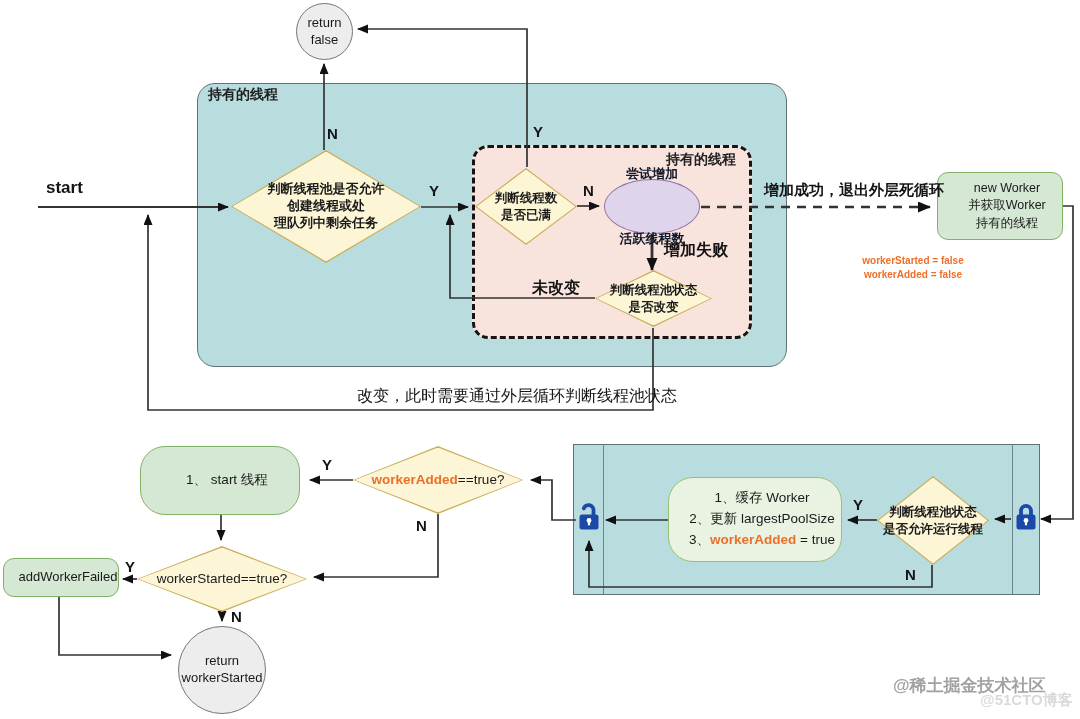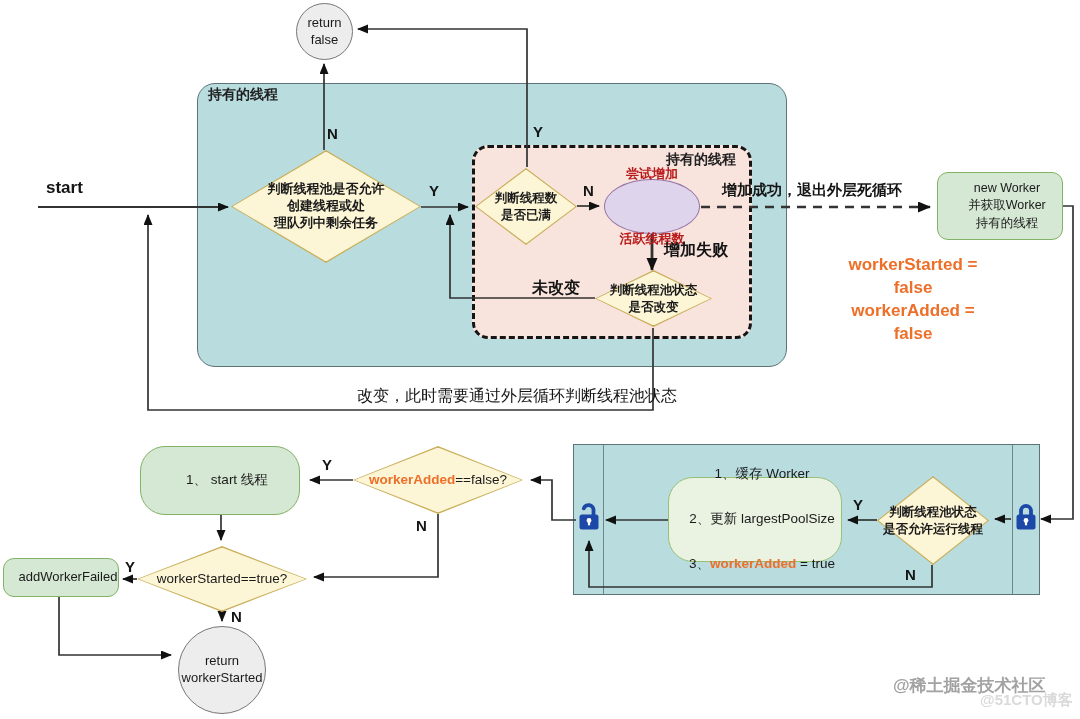--- a/index.html
+++ b/index.html
@@ -37,33 +37,33 @@
   .diamond .dt{position:relative;z-index:1;font-size:13px;line-height:1.3;font-weight:600;}
   .dt.en{font-weight:400;font-size:13.5px;}
   .roundbox{
     background:var(--node-green,#d5e8d4);border:1.6px solid var(--node-green-border,#82b366);
     border-radius:11px;font-size:13px;line-height:1.4;font-weight:500;padding-left:14px;
   }
   .roundbox.light{background:var(--node-green-light,#eaf3e2);border-color:var(--node-green-light-border,#97c077);text-align:center;}
   .listbox{font-size:13.5px;line-height:1.55;border-radius:25px;}
   .ellipse{
     background:var(--node-purple,#ded4eb);border:1.6px solid var(--node-purple-border,#9673a6);
-    border-radius:50%;font-size:13px;line-height:1.35;font-weight:700;color:#b91c1c;gap:47px;
+    border-radius:50%;font-size:13px;line-height:1.35;font-weight:700;color:#0f172a;gap:47px;
   }
   .circle{
     background:var(--node-gray,#ededed);border:1.4px solid #777;border-radius:50%;
     font-size:13px;line-height:1.3;font-weight:400;
   }
   .orange{color:var(--orange,#ed6f28);font-weight:700;}
   
   .lbl{position:absolute;z-index:20;font-size:16px;font-weight:600;color:#141414;white-space:nowrap;}
   .lbl.yn{font-size:15px;font-weight:700;}
   .lbl.big{font-size:15px;font-weight:700;}
   .lbl.plain{font-weight:500;}
-  .flags{position:absolute;z-index:20;width:150px;text-align:center;font-size:17px;line-height:1.35;}
+  .flags{position:absolute;z-index:20;width:150px;text-align:center;font-size:10px;line-height:1.35;}
   .lock{position:absolute;z-index:12;}
   .watermark{position:absolute;z-index:30;white-space:nowrap;}
   .wm1{font-size:17px;color:#a2a2a2;font-weight:600;}
   .wm2{font-size:15px;color:#dadada;font-weight:700;}
 </style>
 </head>
 <body>
 
 <div class="stage">
 
@@ -159,30 +159,30 @@
 
   <div class="node diamond" style="left:877px;top:476px;width:112px;height:89px;">
     <div class="db"></div>
       <div class="df"></div>
     <div class="dt" style="font-size:12.5px;">
       <div>判断线程池状态</div>
       <div>是否允许运行线程</div>
     </div>
   </div>
 
-  <div class="node roundbox light listbox" style="left:668px;top:477px;width:174px;height:85px;gap:24px;">
+  <div class="node roundbox light listbox" style="left:668px;top:477px;width:174px;height:85px;">
     <div>1、缓存 Worker</div>
     <div>2、更新 largestPoolSize</div>
     <div><span>3、</span><span class="orange">workerAdded</span><span> = true</span></div>
   </div>
 
   <div class="node diamond" style="left:353px;top:446px;width:170px;height:68px;">
     <div class="db"></div>
       <div class="df"></div>
-    <div class="dt en"><span class="orange">workerAdded</span><span>==false?</span></div>
+    <div class="dt en"><span class="orange">workerAdded</span><span>==true?</span></div>
   </div>
 
   <div class="node roundbox listbox" style="left:140px;top:446px;width:160px;height:69px;">
     <div>1、 start 线程</div>
   </div>
 
   <div class="node diamond" style="left:137px;top:546px;width:170px;height:66px;">
     <div class="db"></div>
       <div class="df"></div>
     <div class="dt en">workerStarted==true?</div>
@@ -208,21 +208,21 @@
     <rect x="4.5" y="13.5" width="19" height="15" rx="2.5" fill="var(--lock-blue,#1c49a8)"></rect>
     <circle cx="14" cy="19.5" r="2.4" fill="#fff"></circle>
     <rect x="12.9" y="19.5" width="2.2" height="4.8" fill="#fff"></rect>
   </svg>
 
   <div class="lbl big" style="left:46px;top:178px;font-size:17px;">start</div>
   <div class="lbl yn" style="left:327px;top:125px;">N</div>
   <div class="lbl yn" style="left:429px;top:182px;">Y</div>
   <div class="lbl yn" style="left:533px;top:123px;">Y</div>
   <div class="lbl yn" style="left:583px;top:182px;">N</div>
-  <div class="lbl big" style="left:722px;top:181px;">增加成功，退出外层死循环</div>
+  <div class="lbl big" style="left:764px;top:181px;">增加成功，退出外层死循环</div>
   <div class="lbl" style="left:664px;top:240px;">增加失败</div>
   <div class="lbl" style="left:532px;top:278px;">未改变</div>
   <div class="lbl plain" style="left:357px;top:386px;">改变，此时需要通过外层循环判断线程池状态</div>
   <div class="lbl yn" style="left:853px;top:496px;">Y</div>
   <div class="lbl yn" style="left:905px;top:566px;">N</div>
   <div class="lbl yn" style="left:322px;top:456px;">Y</div>
   <div class="lbl yn" style="left:416px;top:517px;">N</div>
   <div class="lbl yn" style="left:125px;top:558px;">Y</div>
   <div class="lbl yn" style="left:231px;top:608px;">N</div>
 

